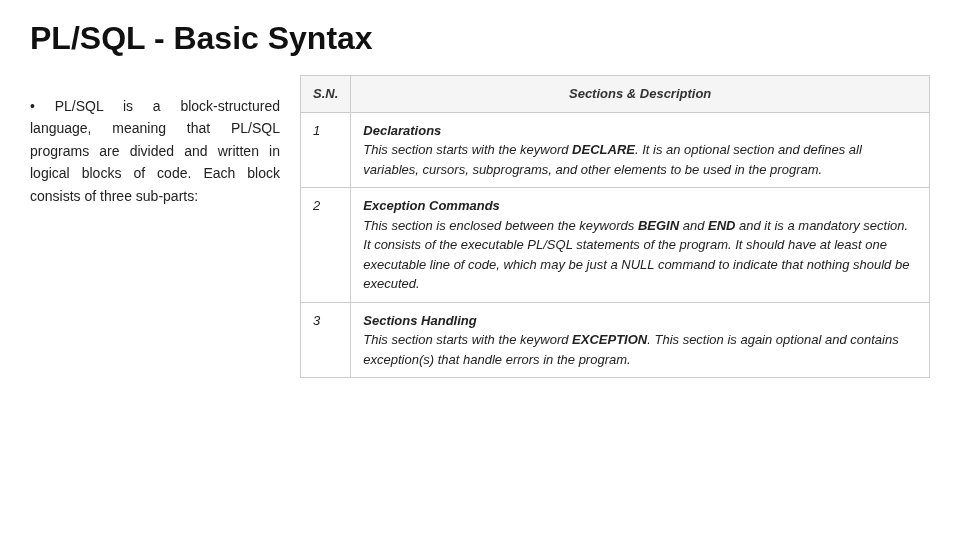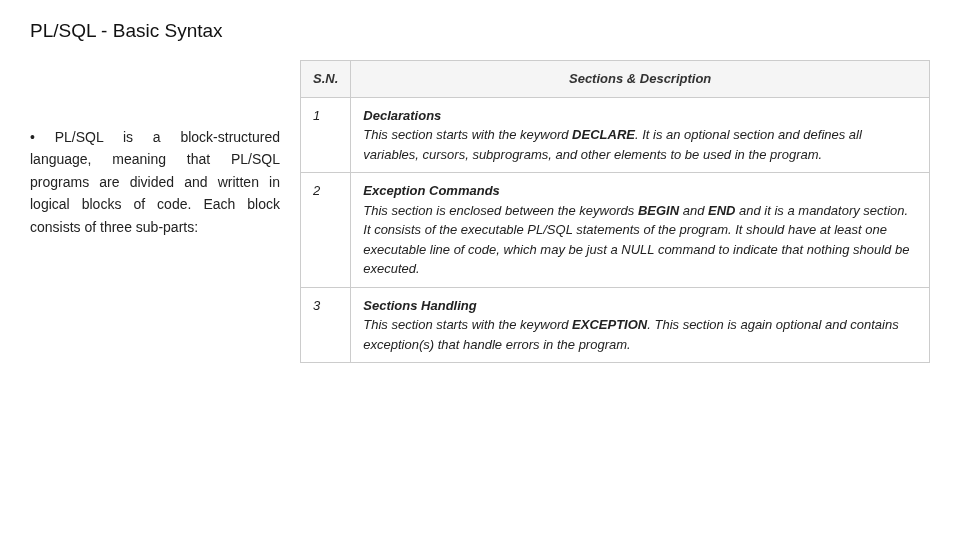--- a/index.html
+++ b/index.html
@@ -7,40 +7,39 @@
       background: #fff;
       font-family: Arial, sans-serif;
       font-size: 14px;
       color: #222;
       padding: 20px 30px;
       width: 960px;
       height: 540px;
       overflow: hidden;
     }
     h1 {
-      font-size: 19px;
-      font-weight: 400;
+      font-size: 32px;
+      font-weight: 700;
       margin-bottom: 18px;
       color: #111;
     }
     .content-area {
       display: flex;
       gap: 20px;
       align-items: flex-start;
     }
     .left-text {
       width: 250px;
       flex-shrink: 0;
       font-size: 14px;
       line-height: 1.6;
       padding-top: 20px;
     }
     .left-text p {
       text-align: justify;
-      margin-top: 46px;
     }
     table {
       border-collapse: collapse;
       flex: 1;
       font-size: 13px;
     }
     table th, table td {
       border: 1px solid #ccc;
       padding: 8px 12px;
       vertical-align: top;

